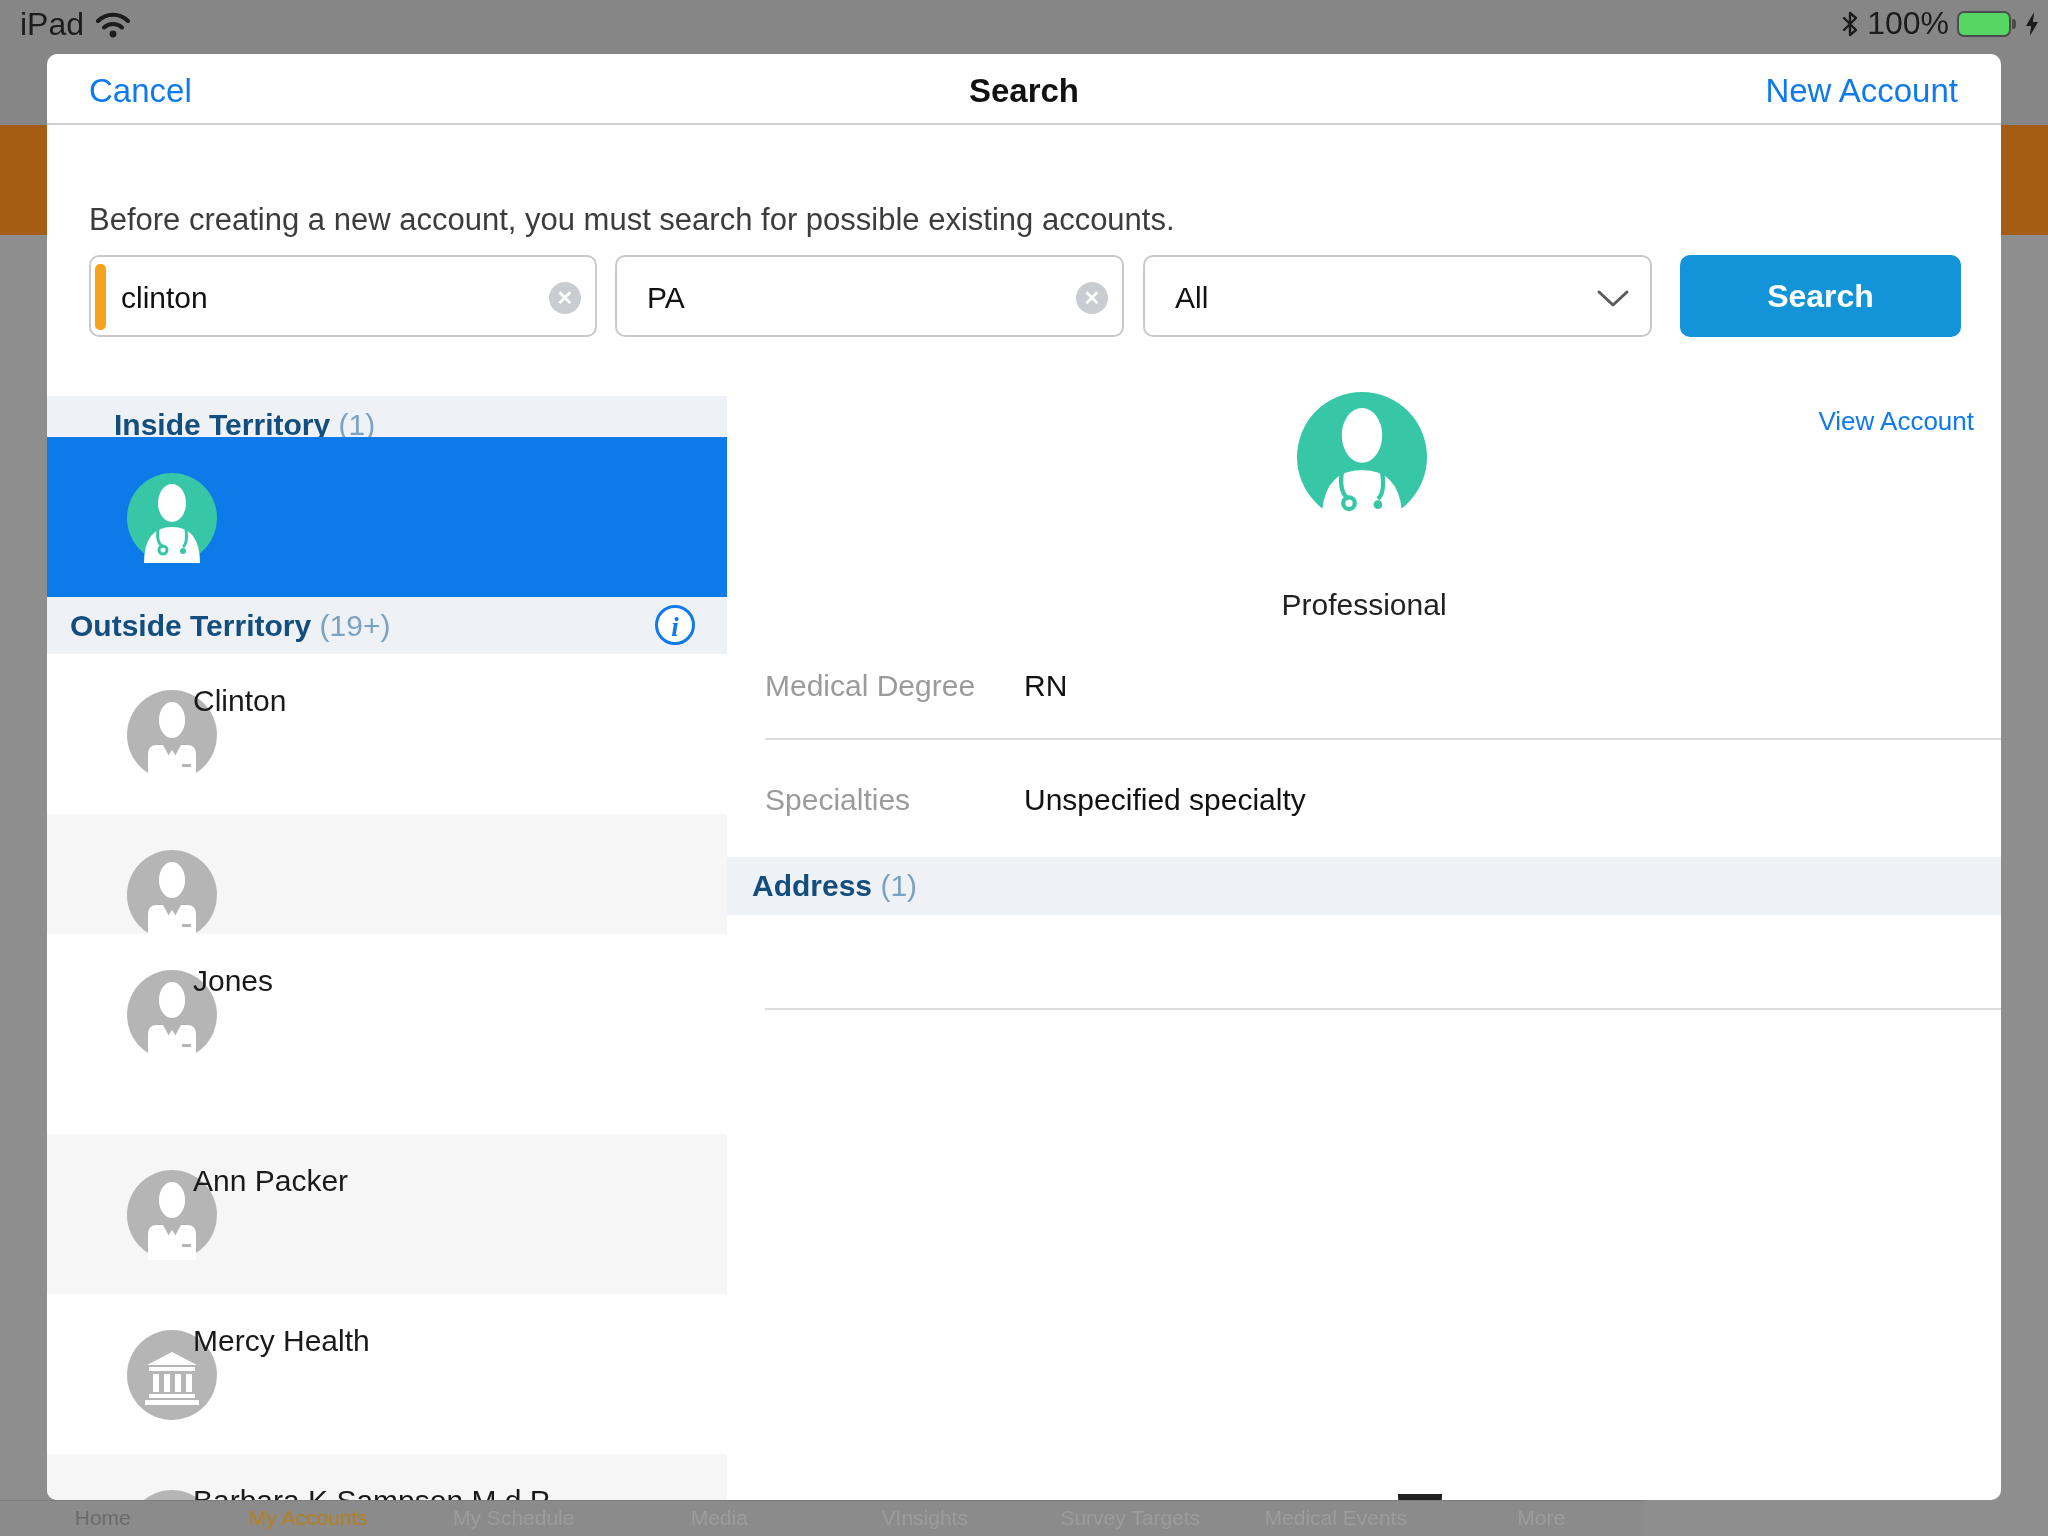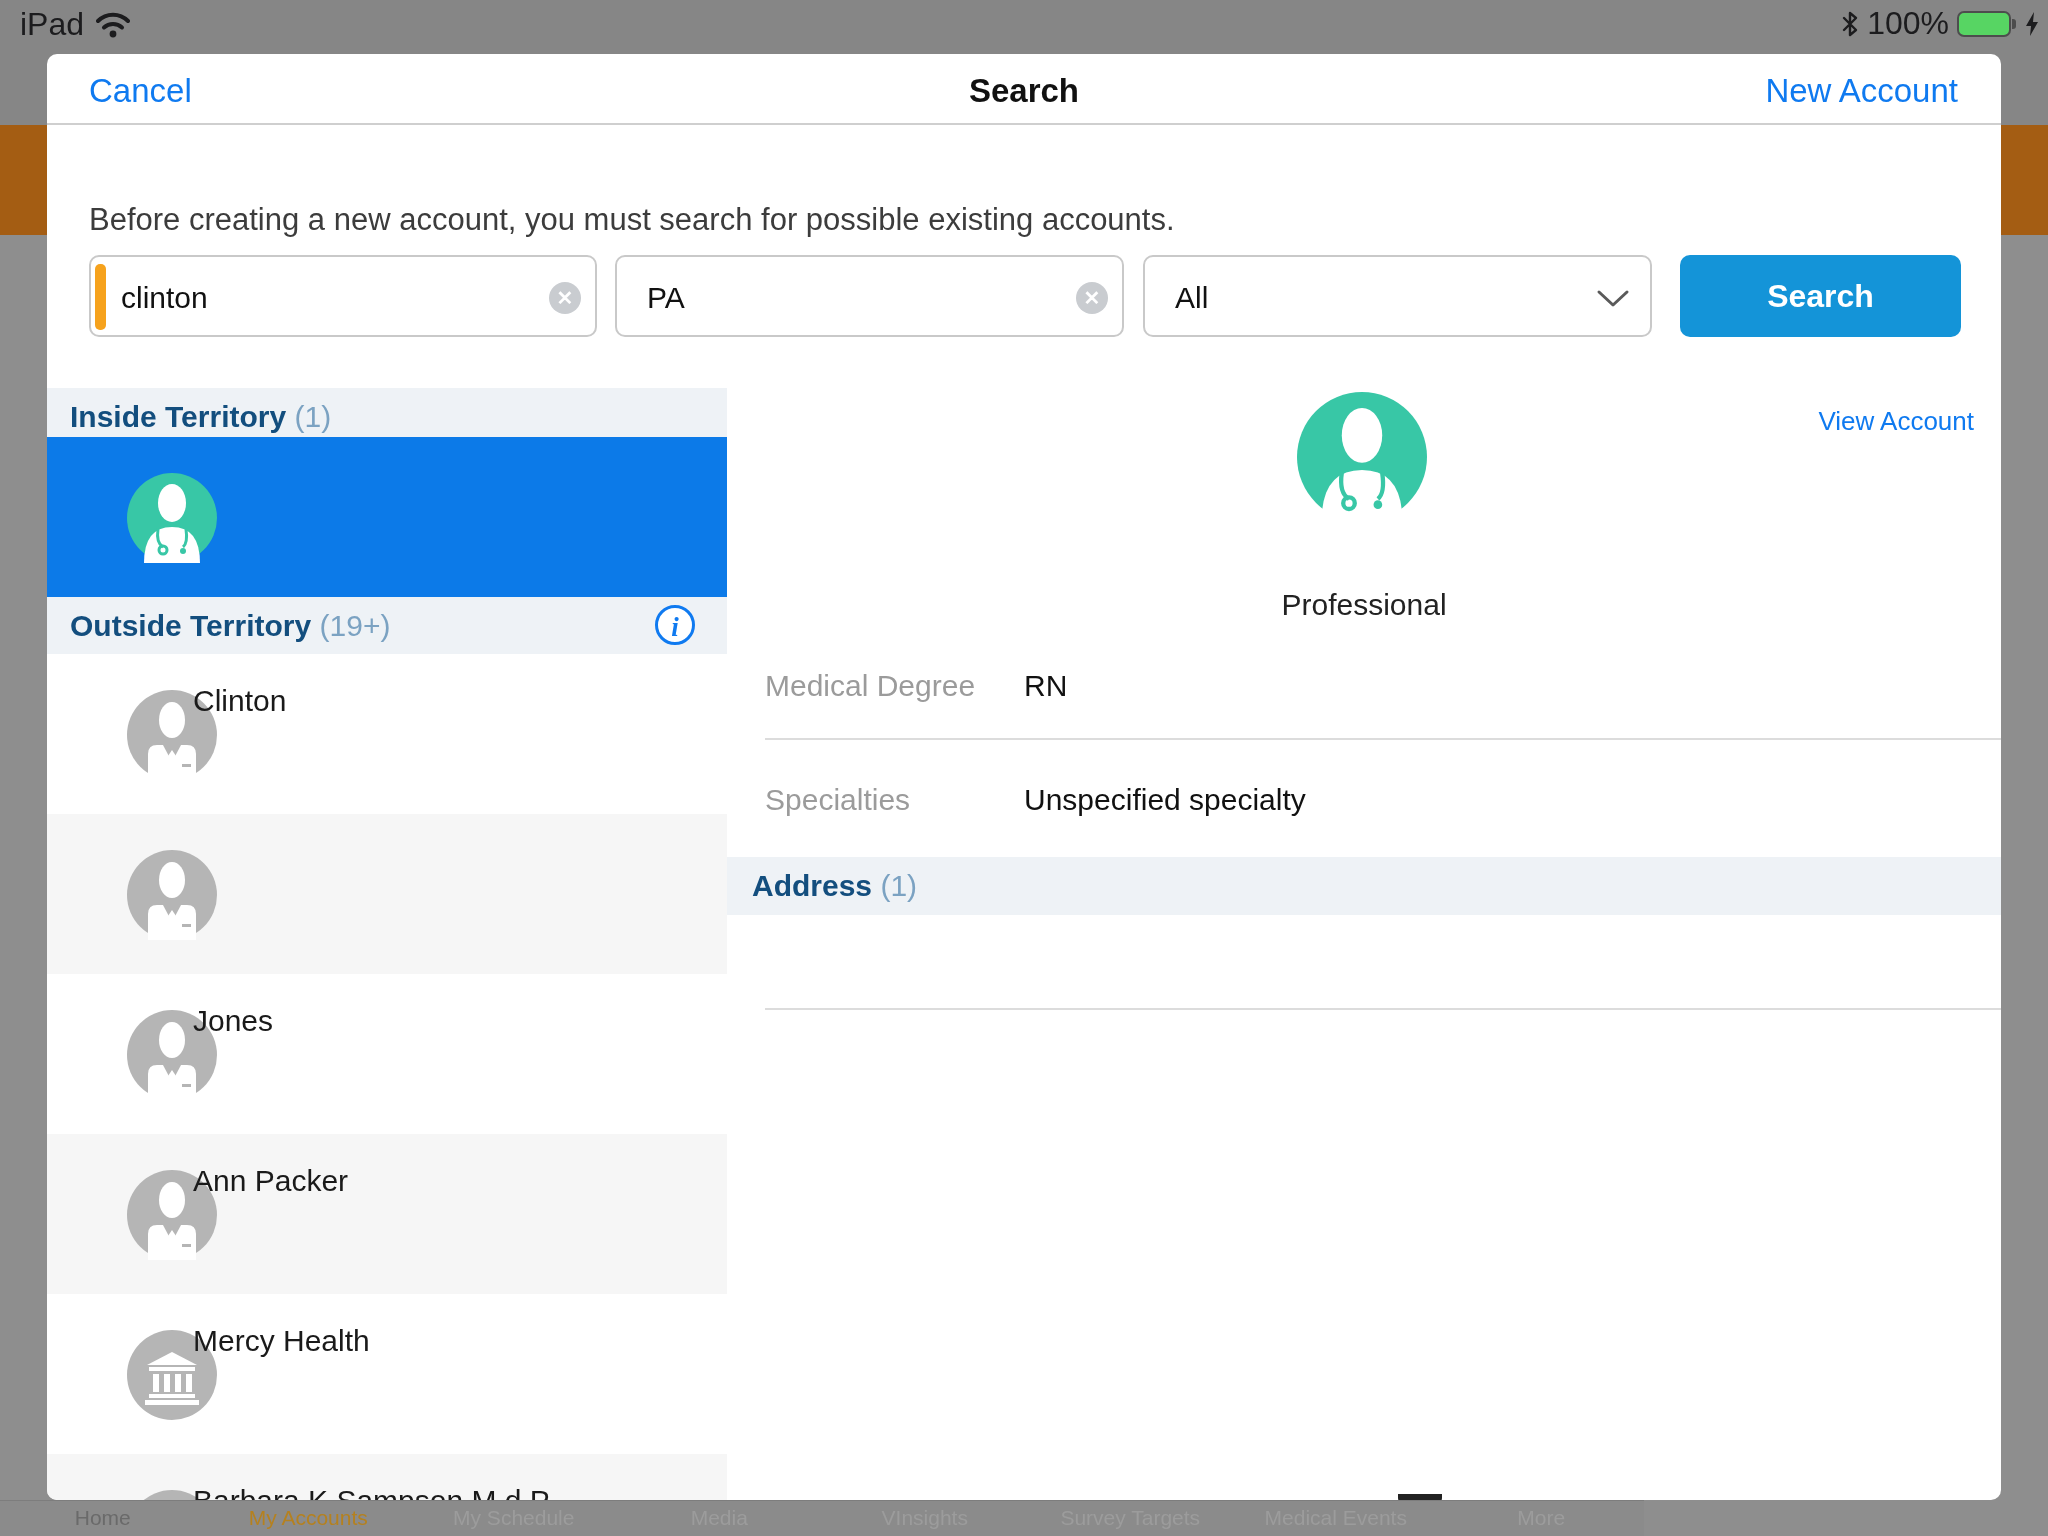--- a/index.html
+++ b/index.html
@@ -155,21 +155,21 @@
     <span class="val">All</span>
     <span class="chev">
       <svg width="34" height="20" viewBox="0 0 34 20">
         <polyline points="3,3 17,16 31,3" fill="none" stroke="#5a5a5a" stroke-width="3" stroke-linecap="round" stroke-linejoin="round"></polyline>
       </svg>
     </span>
   </div>
 
   <button class="search-btn">Search</button>
 
-  <div class="sec-band" style="top:334px;">
+  <div class="sec-band" style="top:342px;padding-left:44px;">
     <span class="t">Inside Territory</span>
     <span class="c">(1)</span>
   </div>
 
   <div class="row sel" style="top:383px;">
     <span class="avatar">
       <svg width="90" height="90" viewBox="0 0 90 90">
         <ellipse cx="45" cy="45" rx="45" ry="45" fill="#38c7a6"></ellipse>
         <ellipse cx="45" cy="30" rx="14" ry="19" fill="#fff"></ellipse>
         <path d="M17 90 Q17 54 45 54 Q73 54 73 90 Z" fill="#fff"></path>
@@ -209,21 +209,21 @@
         <ellipse cx="45" cy="30" rx="13" ry="18" fill="#fff"></ellipse>
         <path d="M21 90 L21 64 Q21 55 30 55 L60 55 Q69 55 69 64 L69 90 Z" fill="#fff"></path>
         <path d="M36 55 L45 72 L54 55 Z" fill="#b5b5b5"></path>
         <path d="M45 60 L49 66 L45 84 L41 66 Z" fill="#fff"></path>
         <rect x="55" y="74" width="9" height="3" fill="#b5b5b5"></rect>
       </svg>
     </span>
     <span class="nm"></span>
   </div>
 
-  <div class="row" style="top:920px;">
+  <div class="row" style="top:880px;">
     <span class="avatar">
       <svg width="90" height="90" viewBox="0 0 90 90">
         <circle cx="45" cy="45" r="45" fill="#b5b5b5"></circle>
         <ellipse cx="45" cy="30" rx="13" ry="18" fill="#fff"></ellipse>
         <path d="M21 90 L21 64 Q21 55 30 55 L60 55 Q69 55 69 64 L69 90 Z" fill="#fff"></path>
         <path d="M36 55 L45 72 L54 55 Z" fill="#b5b5b5"></path>
         <path d="M45 60 L49 66 L45 84 L41 66 Z" fill="#fff"></path>
         <rect x="55" y="74" width="9" height="3" fill="#b5b5b5"></rect>
       </svg>
     </span>

